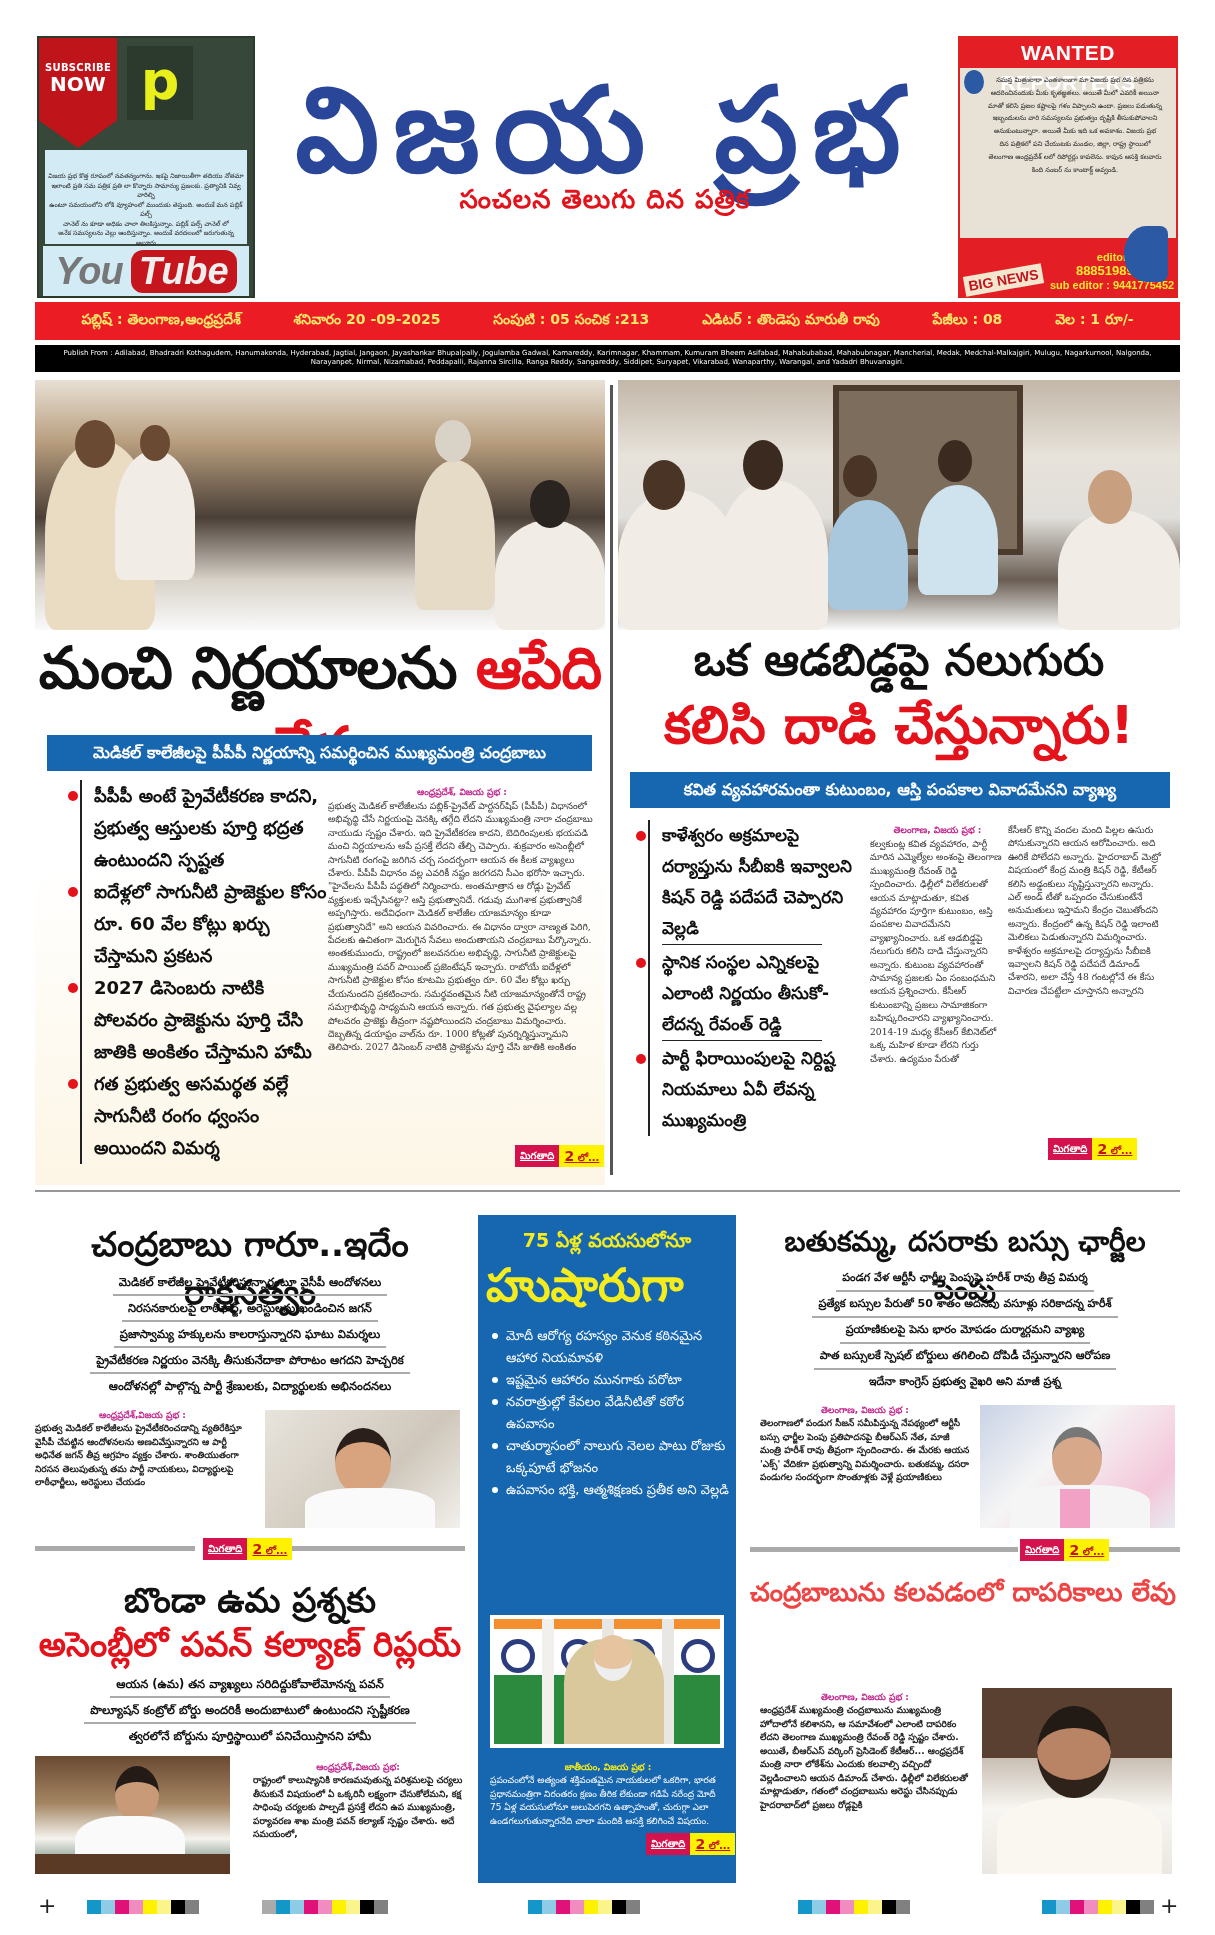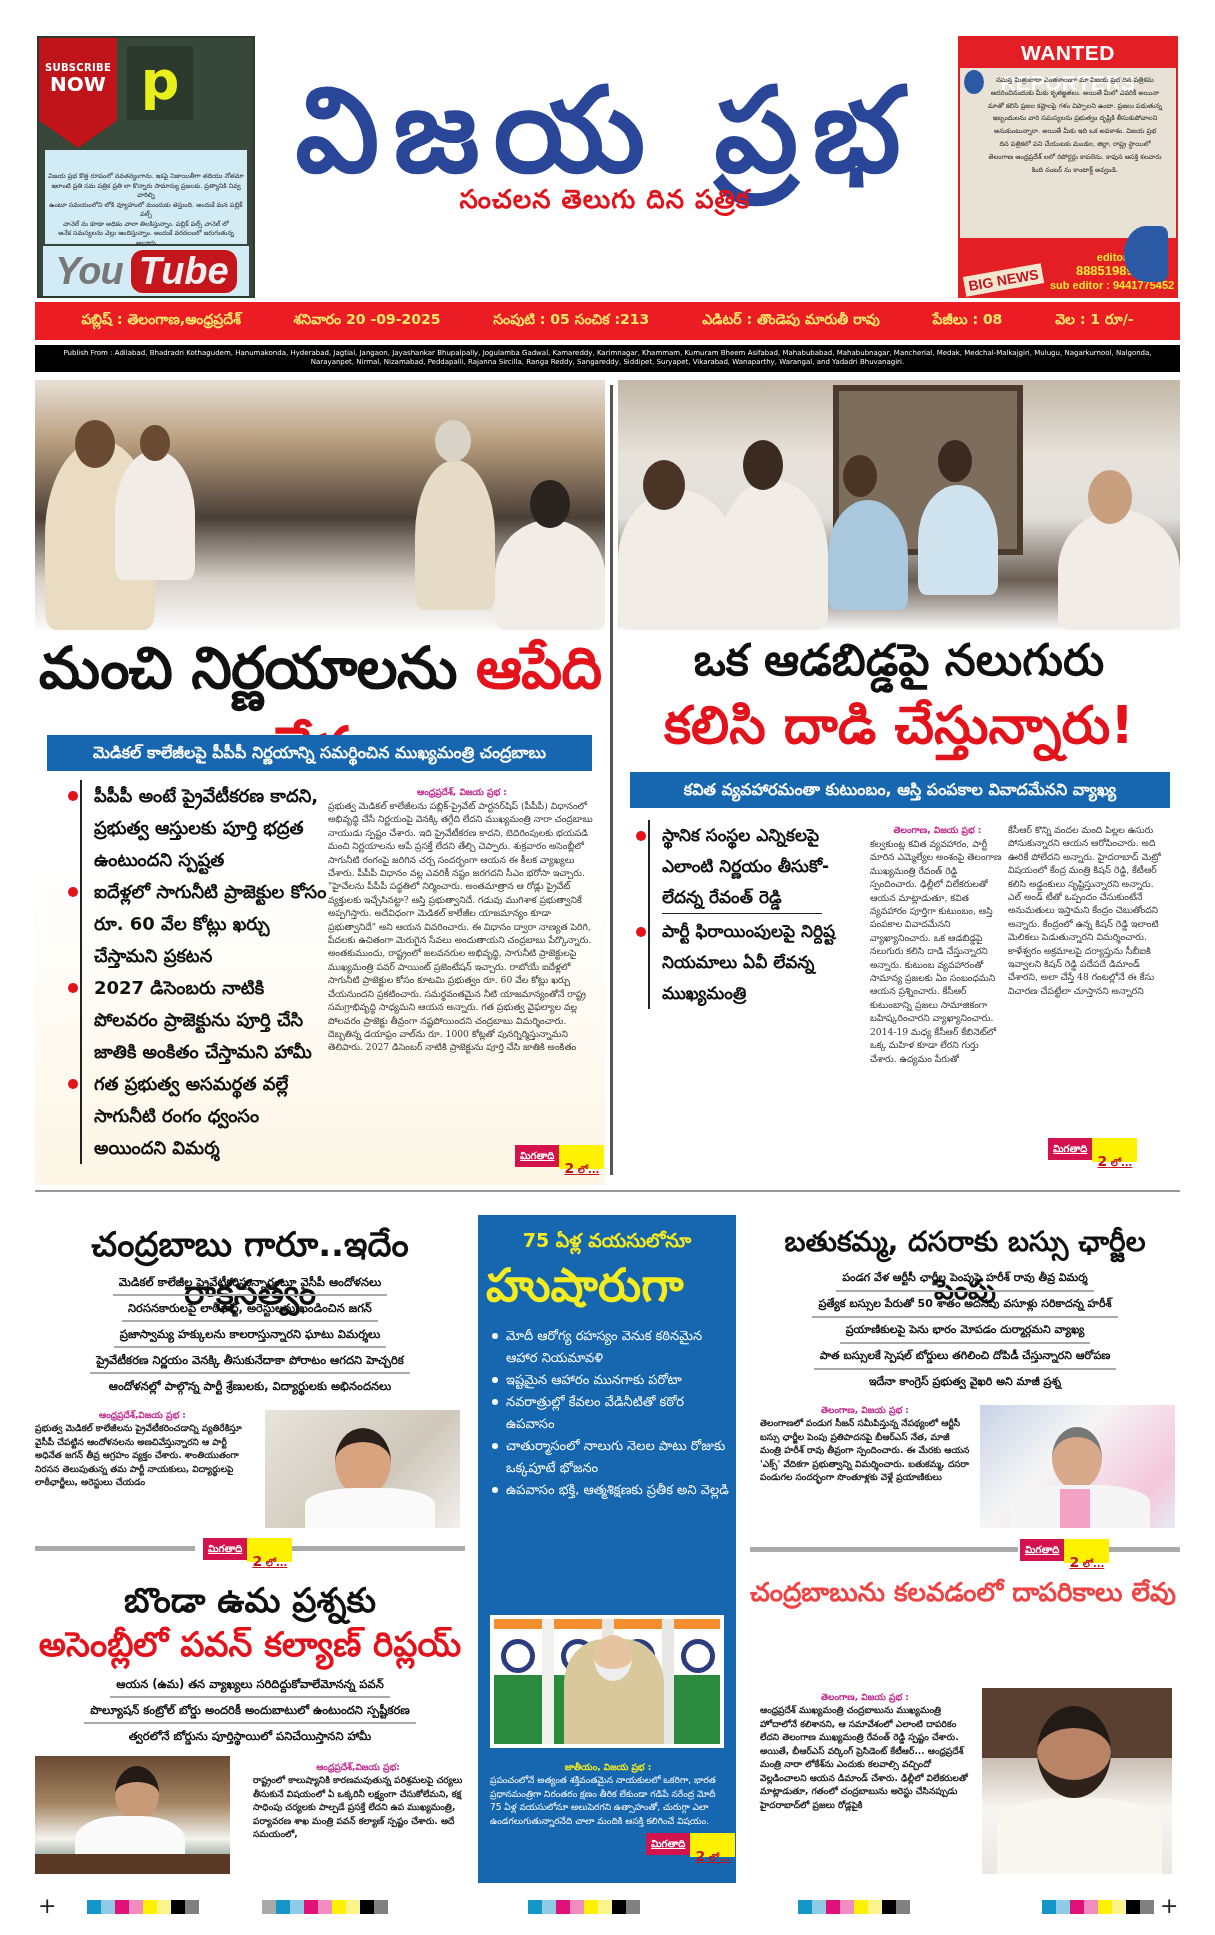--- a/index.html
+++ b/index.html
@@ -47,21 +47,21 @@
 .sub1{left:12px;top:355px;width:545px}
 .bullets{font-weight:bold;font-size:18px;line-height:32px;color:#111;border-left:2px solid #222;padding-left:12px}
 .bul-item{position:relative}
 .bul-item .dot{position:absolute;left:-26px;top:11px;width:10px;height:10px;background:#e3121b;border-radius:50%}
 .bul1{left:45px;top:400px;width:250px}
 .body-text{font-size:9.2px;line-height:13.4px;color:#333;font-family:"DejaVu Serif",serif}
 .dateline{color:#c2278d;font-weight:bold;text-align:center;font-size:9px;line-height:14px;font-family:"DejaVu Sans",sans-serif}
 .body1{left:293px;top:405px;width:268px}
 .contd{display:inline-flex;font-size:10px;font-weight:bold;height:22px;line-height:22px}
 .contd .a{background:#d4134e;color:#fff;padding:0 5px;text-decoration:underline}
-.contd .b{background:#fef200;color:#c2141b;padding:12px 5px;text-decoration:underline}
+.contd .b{background:#fef200;color:#c2141b;padding:0 5px;text-decoration:underline}
 .contd .b .n{font-size:14px}
 .contd1{left:480px;top:765px}
 .hl2a{left:0;top:250px;width:562px;text-align:center;font-size:44px;font-weight:bold;line-height:60px}
 .hl2b{left:0;top:310px;width:562px;text-align:center;font-size:52px;font-weight:bold;color:#e3121b;line-height:70px}
 .sub2{left:12px;top:392px;width:540px}
 .bul2{left:30px;top:440px;width:225px;font-size:17px;line-height:31px}
 .bul2 .sep{border-bottom:1px solid #222;width:160px;margin-bottom:2px}
 .body2a{left:252px;top:443px;width:135px}
 .body2b{left:390px;top:443px;width:160px}
 .contd2{left:430px;top:758px}
@@ -223,20 +223,21 @@
     <div class="head" style="left:225px;top:75px;width:34px;height:42px;background:#4a3426"></div>
     <div class="person" style="left:300px;top:105px;width:80px;height:110px;background:#cfe3ef"></div>
     <div class="head" style="left:320px;top:60px;width:34px;height:42px;background:#3b2a20"></div>
     <div class="person" style="left:440px;top:130px;width:122px;height:120px"></div>
     <div class="head" style="left:470px;top:90px;width:44px;height:54px;background:#c8a080"></div>
   </div>
   <div class="abs hl2b">కలిసి దాడి చేస్తున్నారు!</div>
   <div class="abs hl2a">ఒక ఆడబిడ్డపై నలుగురు</div>
   <div class="abs sub-blue sub2">కవిత వ్యవహారమంతా కుటుంబం, ఆస్తి పంపకాల వివాదమేనని వ్యాఖ్య</div>
   <div class="abs bullets bul2">
+    <div class="bul-item"><span class="dot"></span><span>కాళేశ్వరం అక్రమాలపై దర్యాప్తును సీబీఐకి ఇవ్వాలని కిషన్ రెడ్డి పదేపదే చెప్పారని వెల్లడి</span><div class="sep"></div></div>
     <div class="bul-item"><span class="dot"></span><span>స్థానిక సంస్థల ఎన్నికలపై ఎలాంటి నిర్ణయం తీసుకో- లేదన్న రేవంత్ రెడ్డి</span><div class="sep"></div></div>
     <div class="bul-item"><span class="dot"></span><span>పార్టీ ఫిరాయింపులపై నిర్దిష్ట నియమాలు ఏవీ లేవన్న ముఖ్యమంత్రి</span></div>
   </div>
   <div class="abs body-text body2a">
     <div class="dateline">తెలంగాణ, విజయ ప్రభ :</div>
     <div>కల్వకుంట్ల కవిత వ్యవహారం, పార్టీ మారిన ఎమ్మెల్యేల అంశంపై తెలంగాణ ముఖ్యమంత్రి రేవంత్ రెడ్డి స్పందించారు. ఢిల్లీలో విలేకరులతో ఆయన మాట్లాడుతూ, కవిత వ్యవహారం పూర్తిగా కుటుంబం, ఆస్తి పంపకాల వివాదమేనని వ్యాఖ్యానించారు. ఒక ఆడబిడ్డపై నలుగురు కలిసి దాడి చేస్తున్నారని అన్నారు. కుటుంబ వ్యవహారంతో సామాన్య ప్రజలకు ఏం సంబంధమని ఆయన ప్రశ్నించారు. కేసీఆర్ కుటుంబాన్ని ప్రజలు సామాజికంగా బహిష్కరించారని వ్యాఖ్యానించారు. 2014-19 మధ్య కేసీఆర్ కేబినెట్‌లో ఒక్క మహిళ కూడా లేరని గుర్తు చేశారు. ఉద్యమం పేరుతో</div>
   </div>
   <div class="abs body-text body2b">కేసీఆర్ కొన్ని వందల మంది పిల్లల ఉసురు పోసుకున్నారని ఆయన ఆరోపించారు. అది ఊరికే పోలేదని అన్నారు. హైదరాబాద్ మెట్రో విషయంలో కేంద్ర మంత్రి కిషన్ రెడ్డి, కేటీఆర్ కలిసి అడ్డంకులు సృష్టిస్తున్నారని అన్నారు. ఎల్ అండ్ టీతో ఒప్పందం చేసుకుంటేనే అనుమతులు ఇస్తామని కేంద్రం చెబుతోందని అన్నారు. కేంద్రంలో ఉన్న కిషన్ రెడ్డి ఇలాంటి మెలికలు పెడుతున్నారని విమర్శించారు. కాళేశ్వరం అక్రమాలపై దర్యాప్తును సీబీఐకి ఇవ్వాలని కిషన్ రెడ్డి పదేపదే డిమాండ్ చేశారని, అలా చేస్తే 48 గంటల్లోనే ఈ కేసు విచారణ చేపట్టేలా చూస్తానని అన్నారని</div>
   <div class="abs contd contd2">
     <span class="a">మిగతాది</span>

